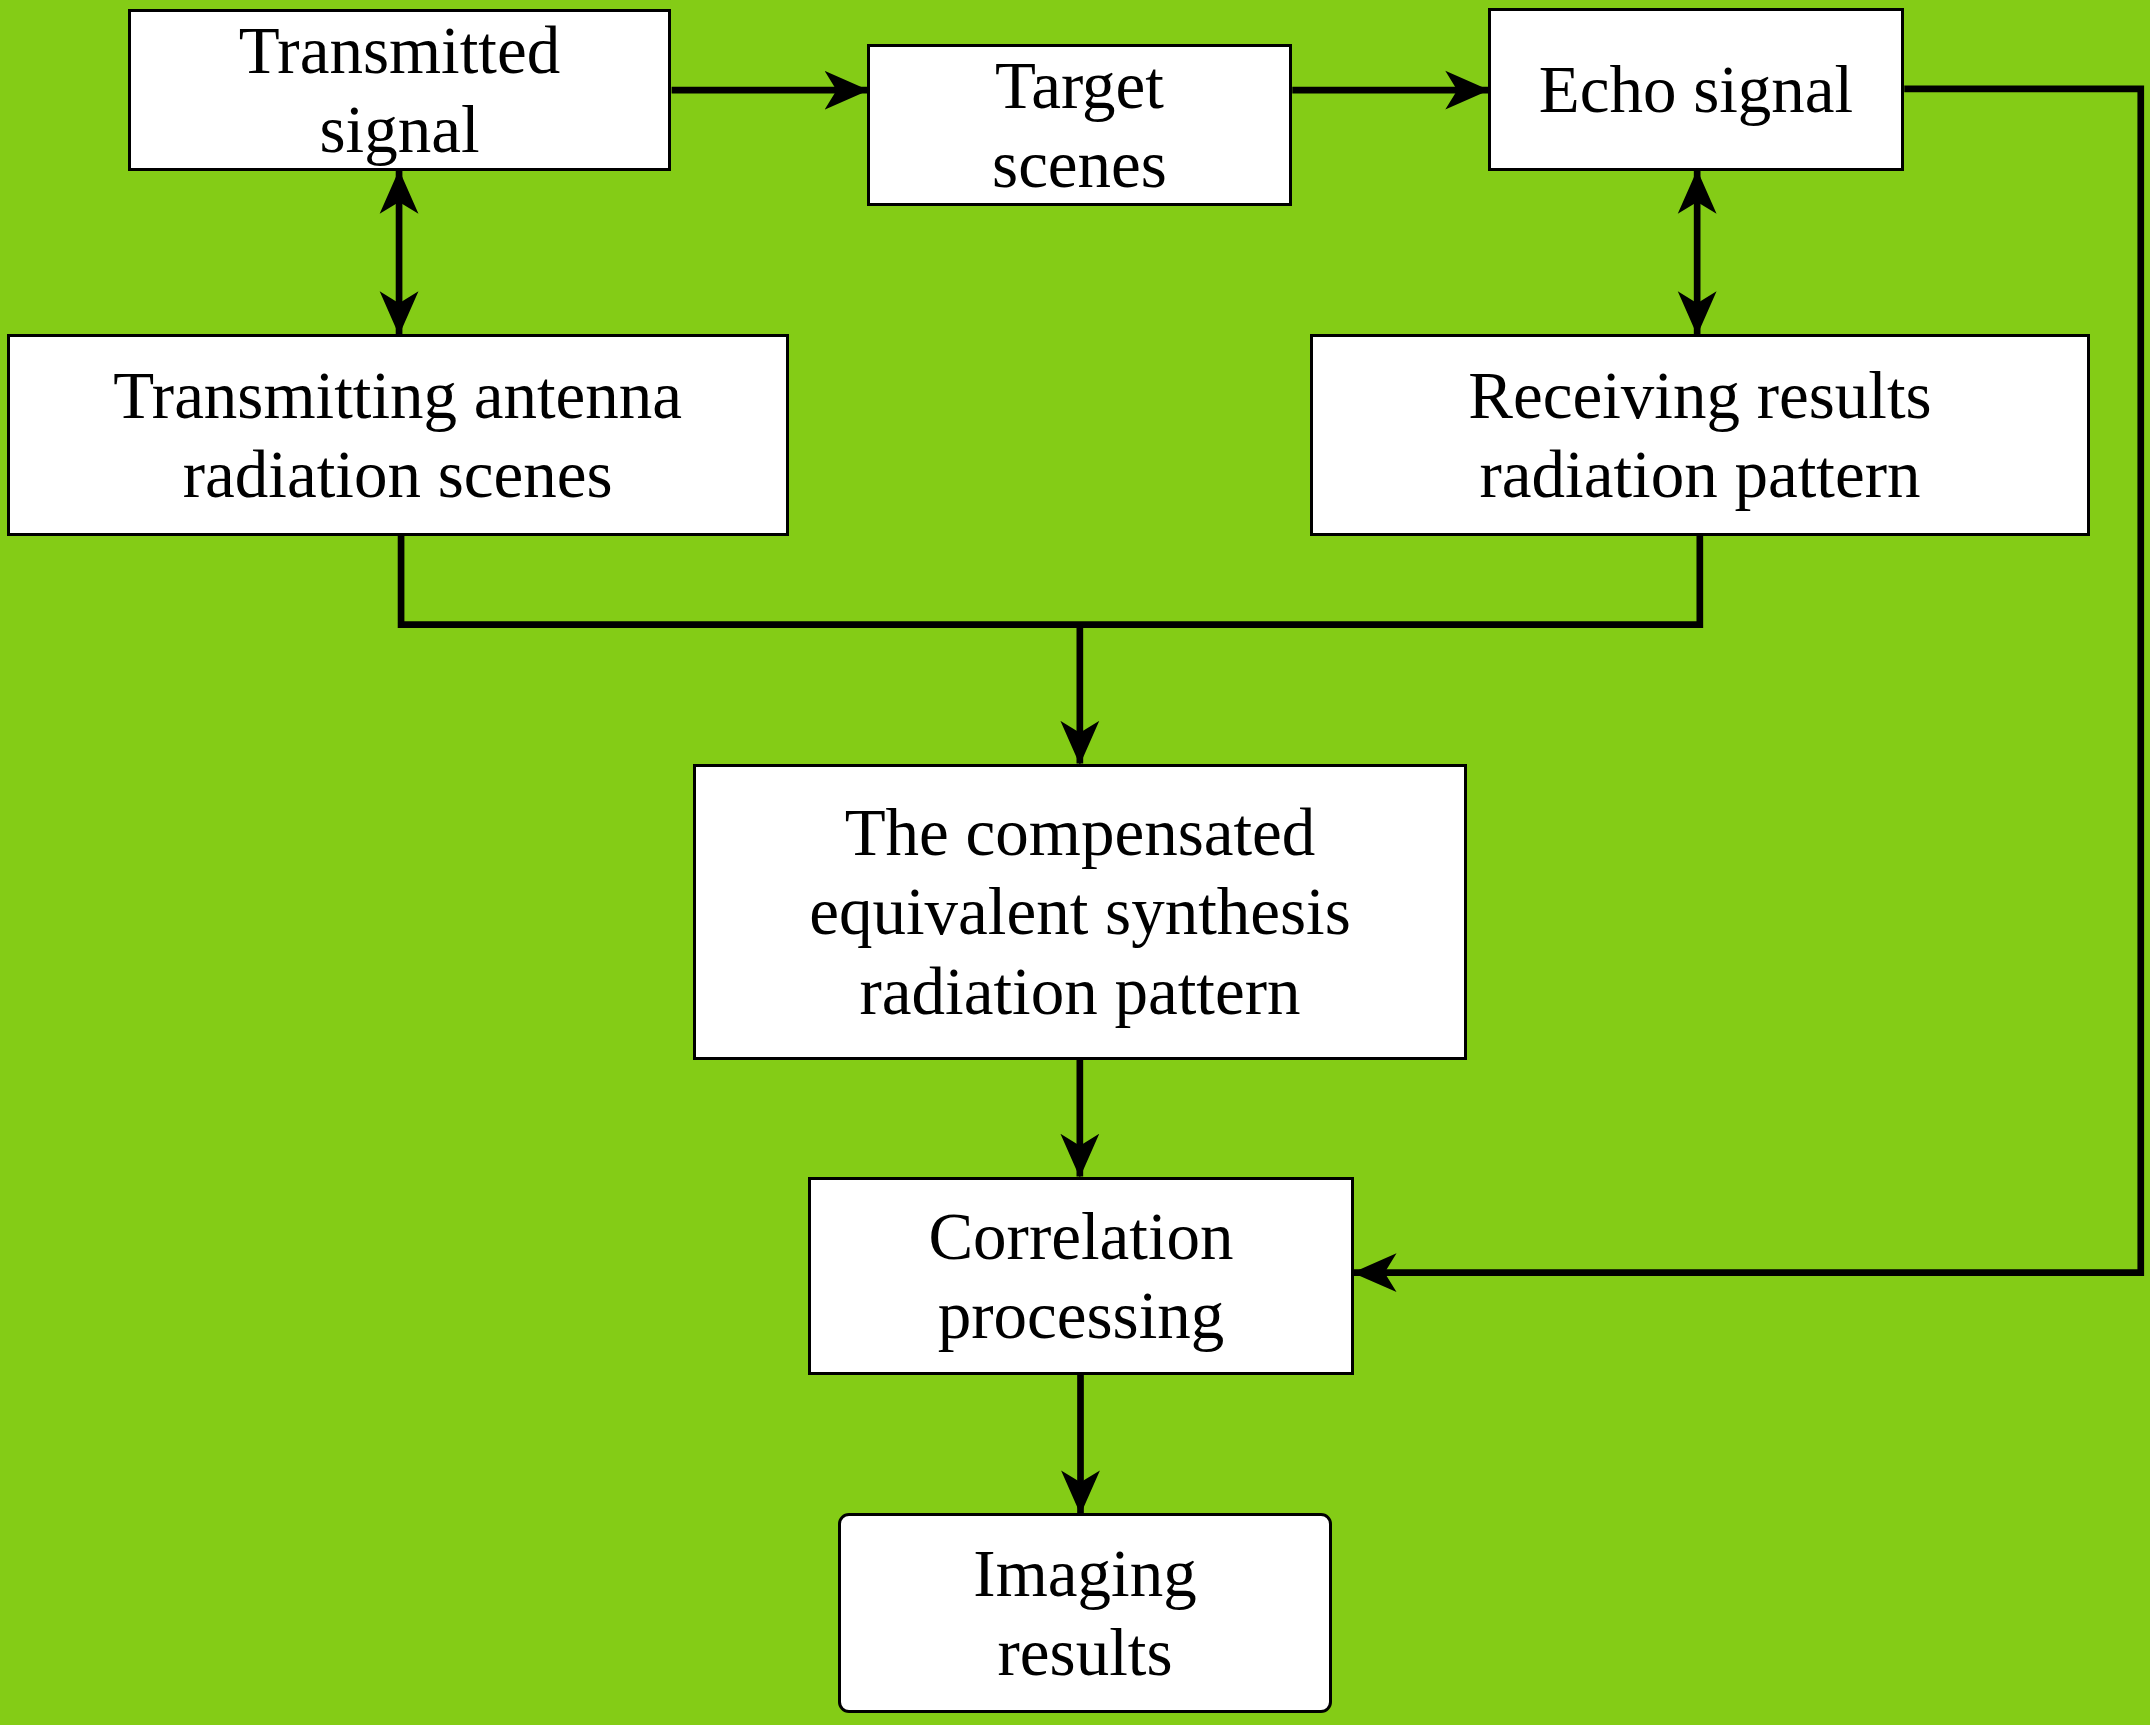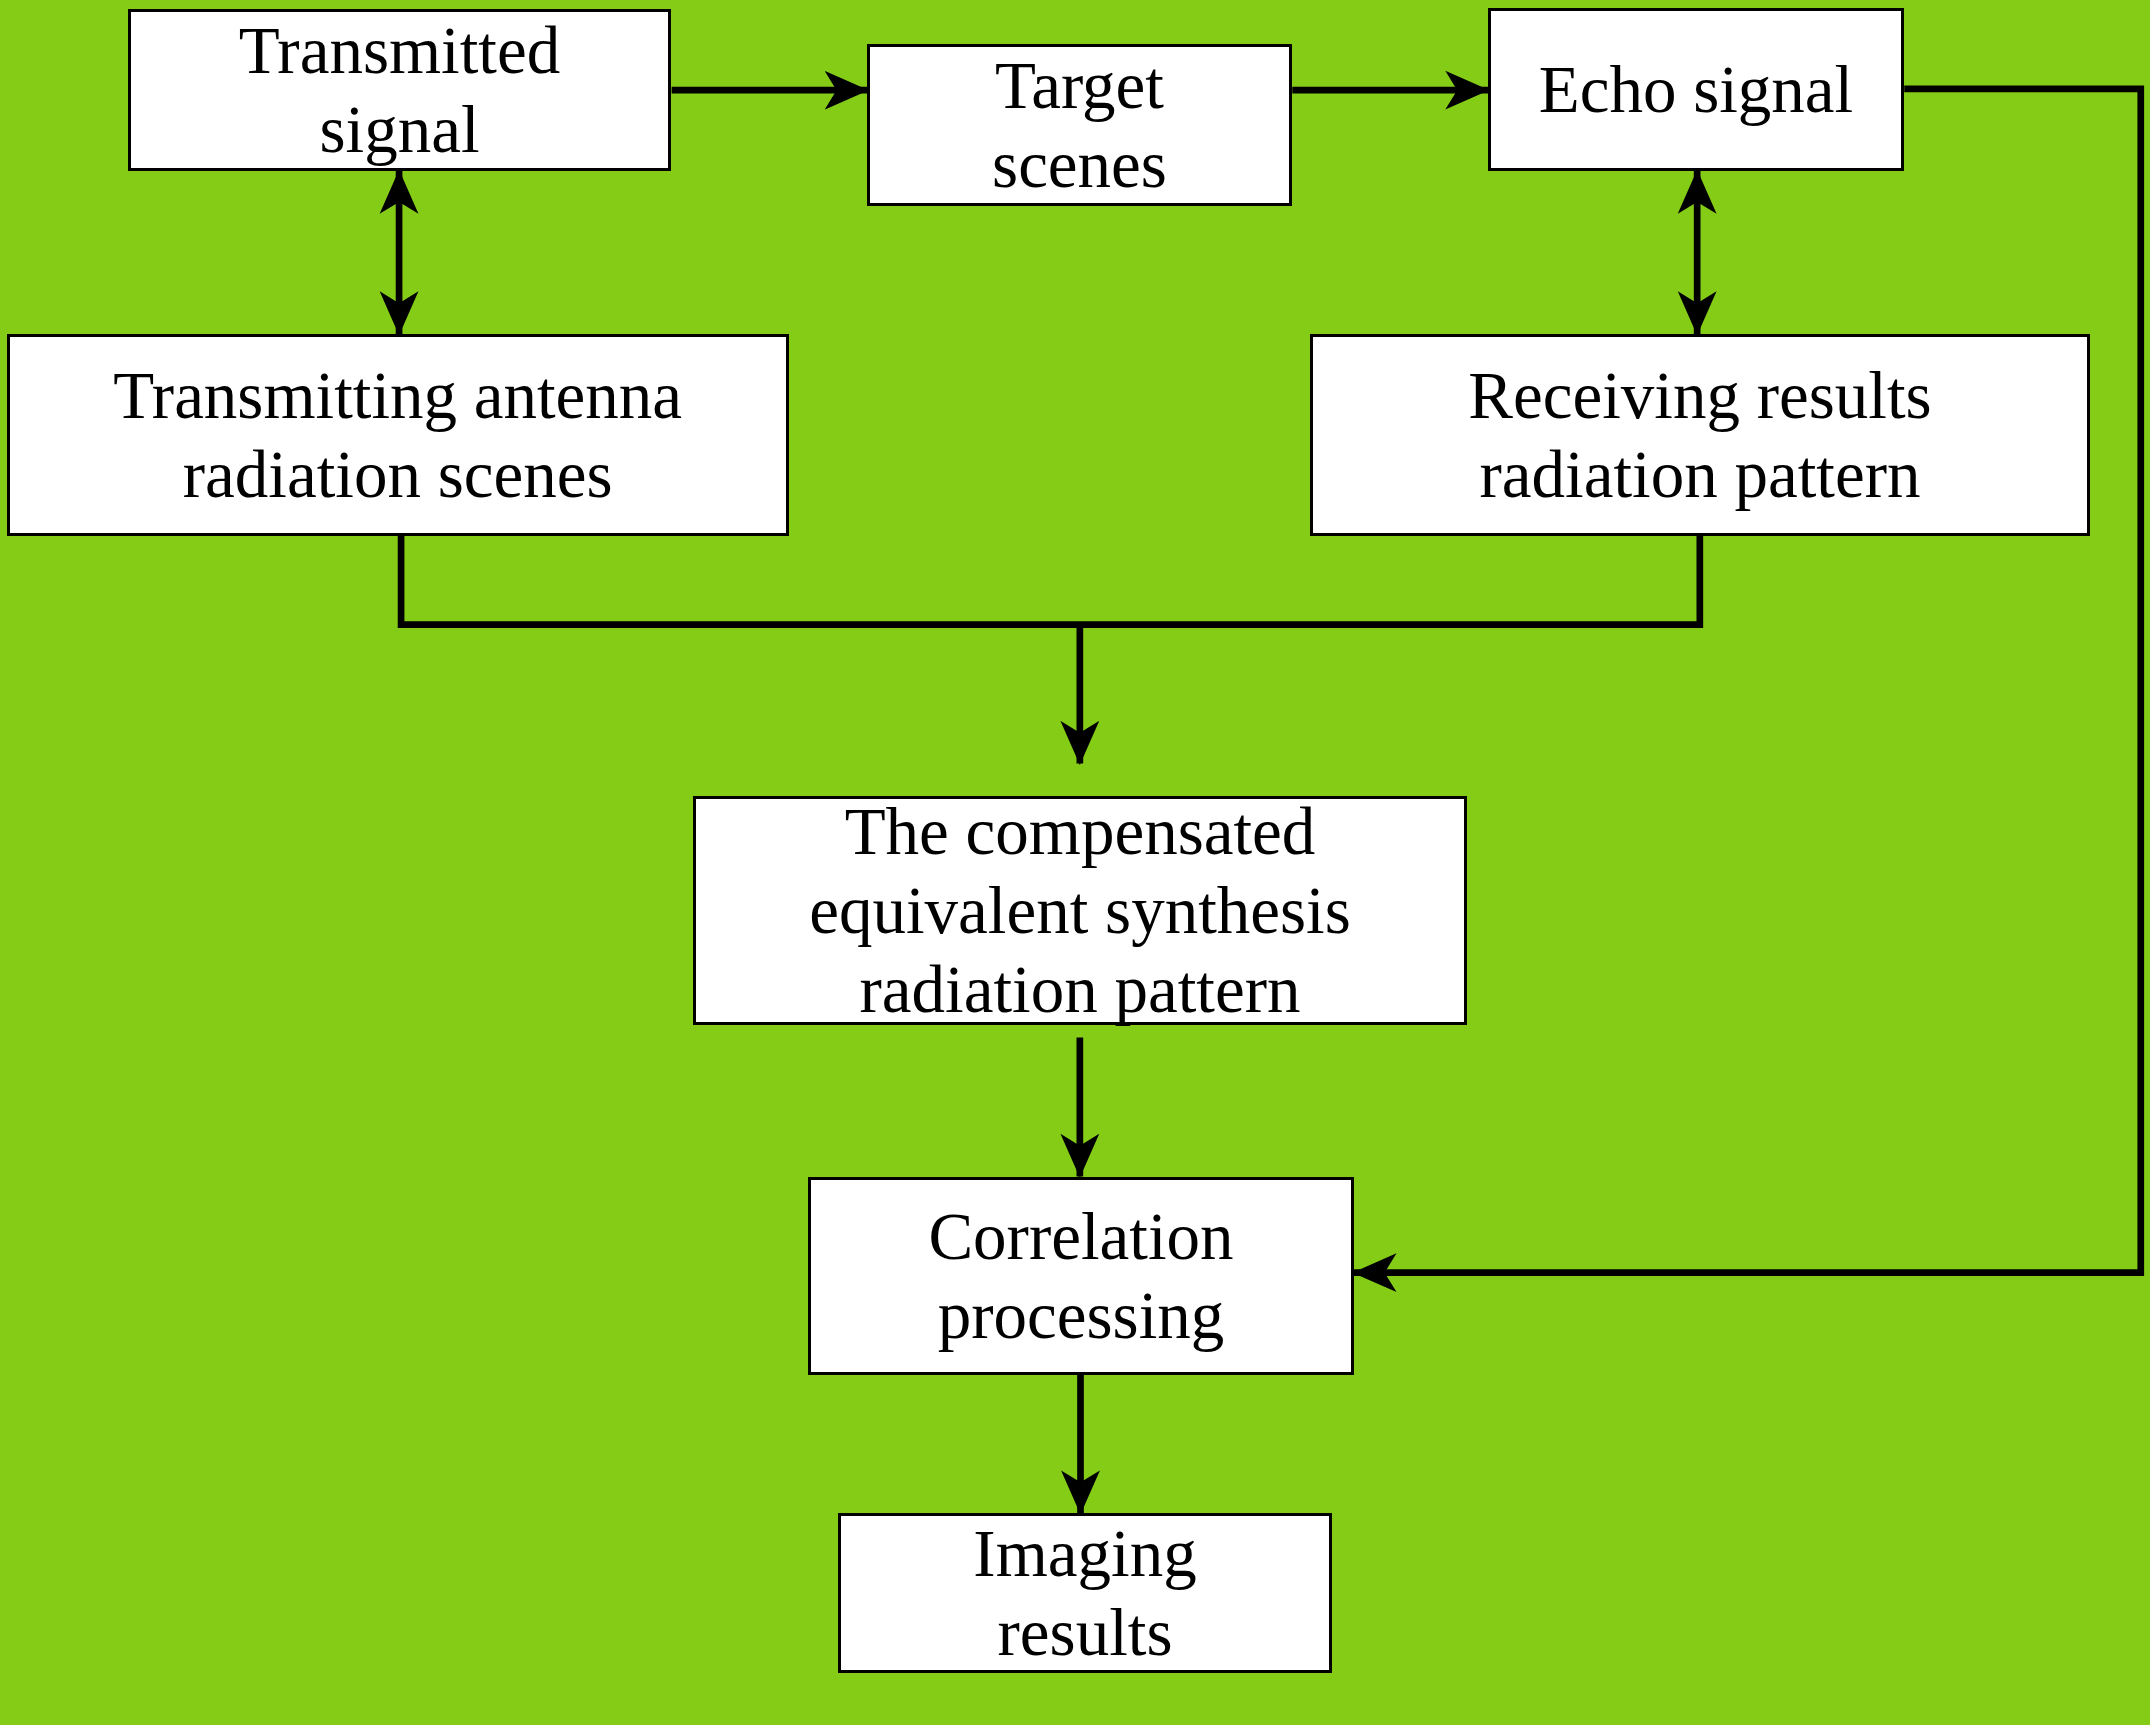--- a/index.html
+++ b/index.html
@@ -34,23 +34,23 @@
     font-size: 67px;
     line-height: 1.18;
     white-space: pre-line;
   }
   
   .b-transmitted { left: 128px;  top: 9.4px;   width: 543px;  height: 162px; }
   .b-target      { left: 867px; top: 8px;   width: 425px;  height: 162px; margin-top: 36px; }
   .b-echo        { left: 1488px; top: 8px;   width: 416px;  height: 163px; }
   .b-txantenna   { left: 6.7px;   top: 334px;  width: 782px; height: 202px; }
   .b-rxantenna   { left: 1310px; top: 334px;  width: 780px; height: 202px; }
-  .b-compensated { left: 693px; top: 796px; width: 774px; height: 229px; text-align: center; }
+  .b-compensated { left: 693px; top: 764px; width: 774px; height: 296px; text-align: center; }
   .b-correlation { left: 808px; top: 1177px; width: 546px;  height: 198px; }
-  .b-imaging     { left: 838px; top: 1513px; width: 494px;  height: 160px; }
+  .b-imaging     { left: 838px; top: 1513px; width: 494px;  height: 200px; border-radius: 11px; }
 </style>
 </head>
 <body>
 
 <div id="canvas">
 
   <svg id="wires" viewBox="0 0 3219 2582" xmlns="http://www.w3.org/2000/svg">
     <defs>
       <marker id="ah" viewBox="0 0 10 10" refX="9.7" refY="5" markerWidth="66" markerHeight="66" markerUnits="userSpaceOnUse" orient="auto">
         <path d="M0,0.6 L10,5 L0,9.4 L2.7,5 Z" fill="#000000"></path>

